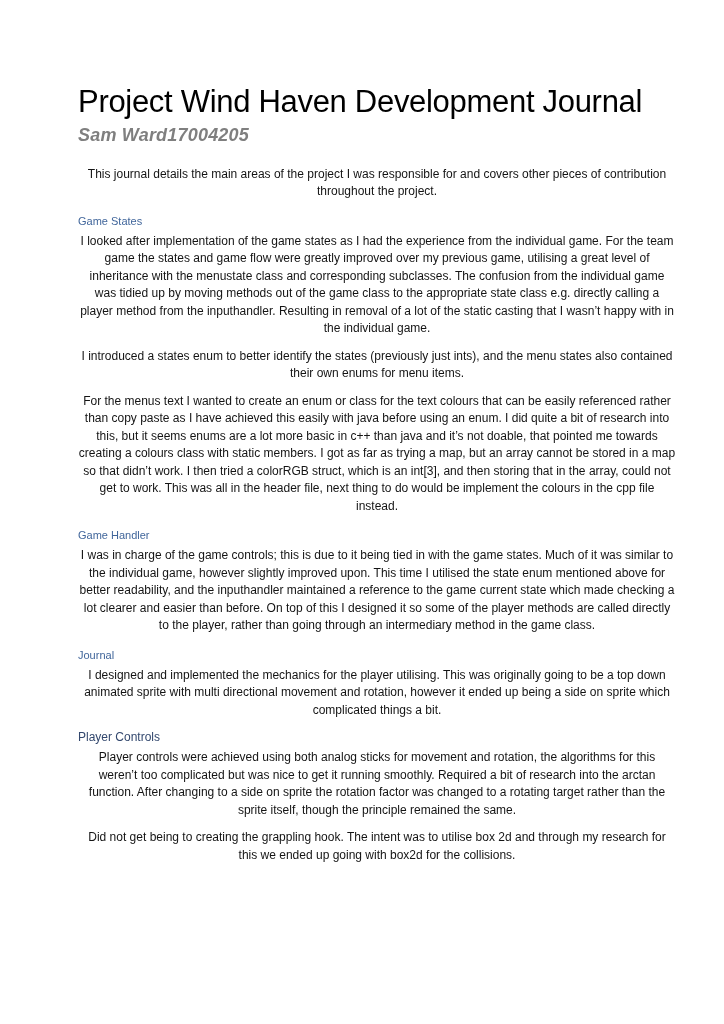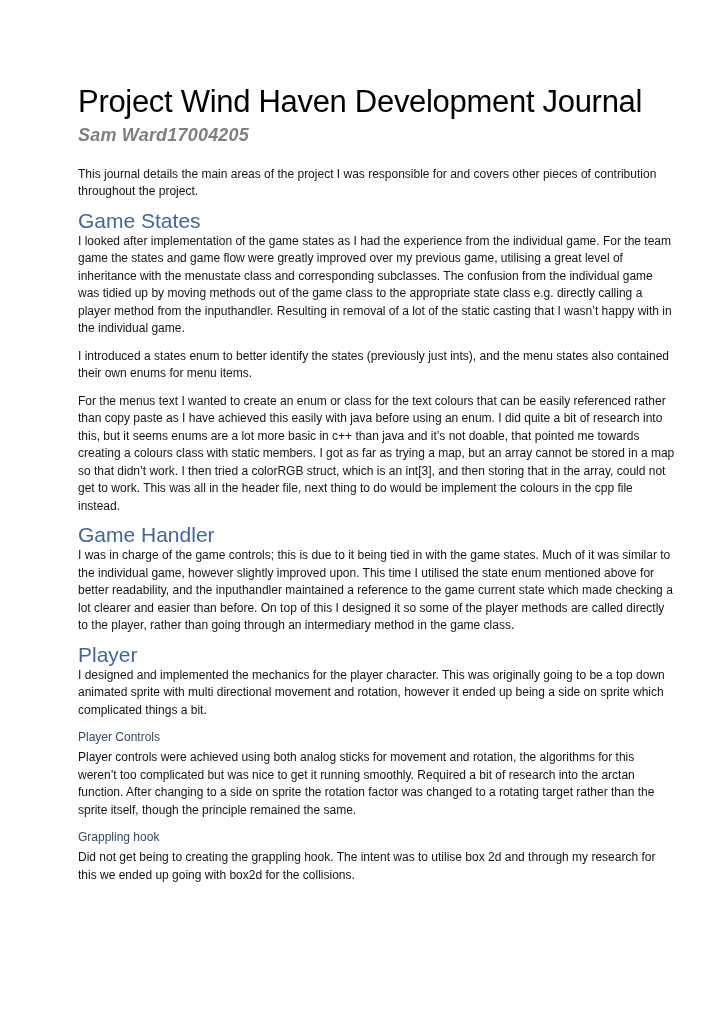--- a/index.html
+++ b/index.html
@@ -36,24 +36,24 @@
     font-weight: 700;
     font-style: italic;
     color: var(--author-color, #7f7f7f);
     margin: 0 0 20px 0;
     letter-spacing: 0.2px;
   }
   p.body-par {
     font-size: 12px;
     line-height: 17.5px;
     margin: 0 0 10px 0;
-    text-align: left;
+    text-align: center;
   }
   h2.sec-h2 {
-    font-size: 21px;
+    font-size: 11px;
     font-weight: 400;
     line-height: 20px;
     color: var(--h2-color, #41669b);
     margin: 2px 0 2px 0;
   }
   h3.sec-h3 {
     font-size: 12px;
     font-weight: 400;
     line-height: 17px;
     color: var(--h3-color, #33486e);
@@ -72,23 +72,22 @@
     <p class="body-par">This journal details the main areas of the project I was responsible for and covers other pieces of contribution throughout the project.</p>
 
     <h2 class="sec-h2">Game States</h2>
     <p class="body-par">I looked after implementation of the game states as I had the experience from the individual game. For the team game the states and game flow were greatly improved over my previous game, utilising a great level of inheritance with the menustate class and corresponding subclasses. The confusion from the individual game was tidied up by moving methods out of the game class to the appropriate state class e.g. directly calling a player method from the inputhandler. Resulting in removal of a lot of the static casting that I wasn’t happy with in the individual game.</p>
     <p class="body-par">I introduced a states enum to better identify the states (previously just ints), and the menu states also contained their own enums for menu items.</p>
     <p class="body-par">For the menus text I wanted to create an enum or class for the text colours that can be easily referenced rather than copy paste as I have achieved this easily with java before using an enum. I did quite a bit of research into this, but it seems enums are a lot more basic in c++ than java and it’s not doable, that pointed me towards creating a colours class with static members. I got as far as trying a map, but an array cannot be stored in a map so that didn’t work. I then tried a colorRGB struct, which is an int[3], and then storing that in the array, could not get to work. This was all in the header file, next thing to do would be implement the colours in the cpp file instead.</p>
 
     <h2 class="sec-h2">Game Handler</h2>
     <p class="body-par">I was in charge of the game controls; this is due to it being tied in with the game states. Much of it was similar to the individual game, however slightly improved upon. This time I utilised the state enum mentioned above for better readability, and the inputhandler maintained a reference to the game current state which made checking a lot clearer and easier than before. On top of this I designed it so some of the player methods are called directly to the player, rather than going through an intermediary method in the game class.</p>
 
-    <h2 class="sec-h2">Player</h2>
-    <p class="body-par">I designed and implemented the mechanics for the player character. This was originally going to be a top down animated sprite with multi directional movement and rotation, however it ended up being a side on sprite which complicated things a bit.</p>
+    <h2 class="sec-h2">Journal</h2>
+    <p class="body-par">I designed and implemented the mechanics for the player utilising. This was originally going to be a top down animated sprite with multi directional movement and rotation, however it ended up being a side on sprite which complicated things a bit.</p>
 
     <h3 class="sec-h3">Player Controls</h3>
     <p class="body-par">Player controls were achieved using both analog sticks for movement and rotation, the algorithms for this weren’t too complicated but was nice to get it running smoothly. Required a bit of research into the arctan function. After changing to a side on sprite the rotation factor was changed to a rotating target rather than the sprite itself, though the principle remained the same.</p>
 
-    <h3 class="sec-h3">Grappling hook</h3>
     <p class="body-par">Did not get being to creating the grappling hook. The intent was to utilise box 2d and through my research for this we ended up going with box2d for the collisions.</p>
 
   </div>
 </div>
 
 </body></html>

